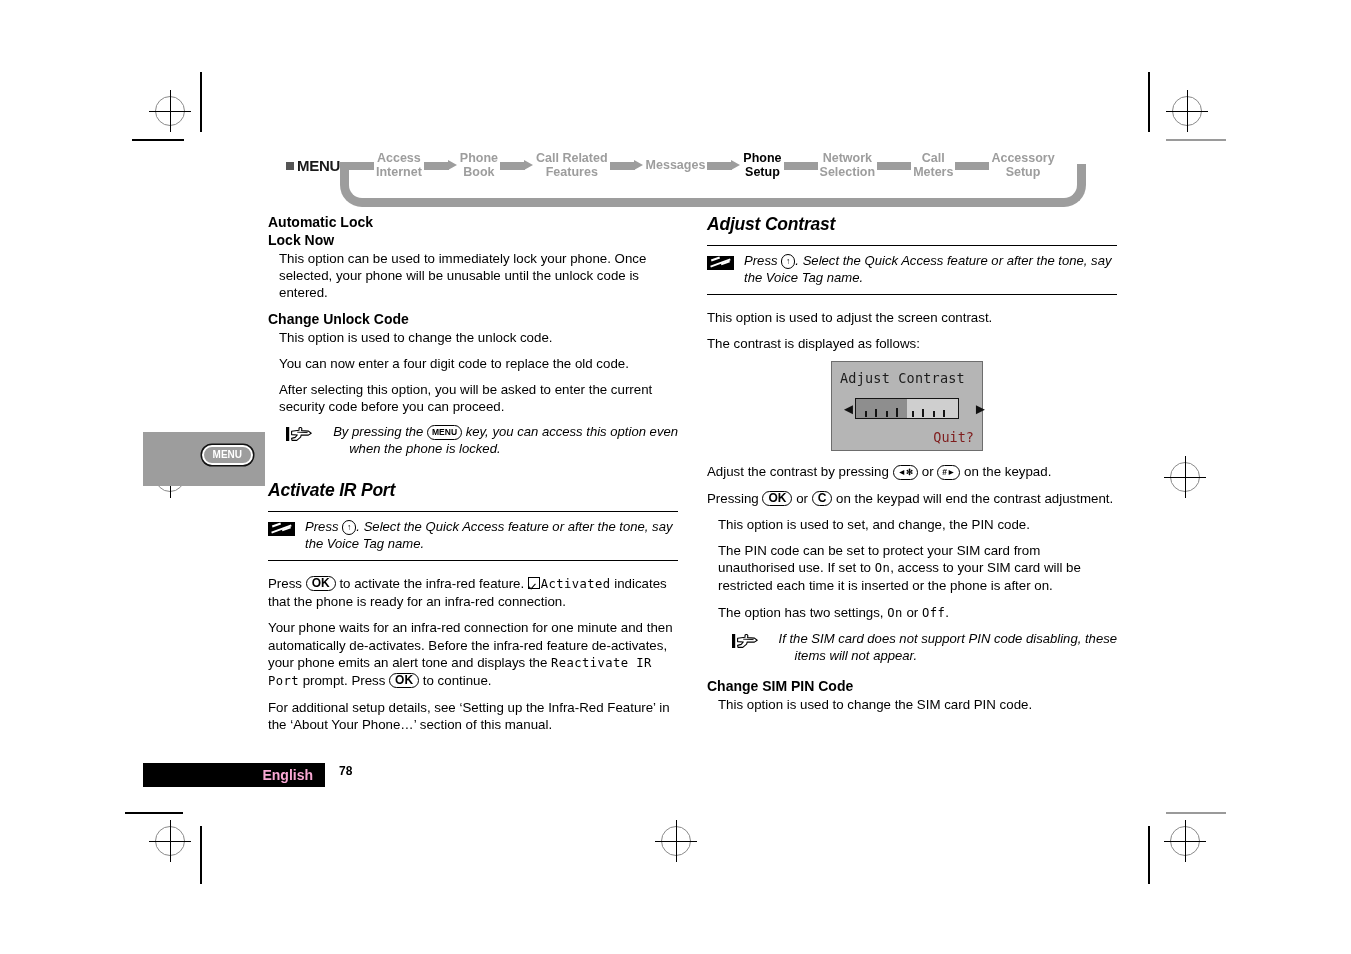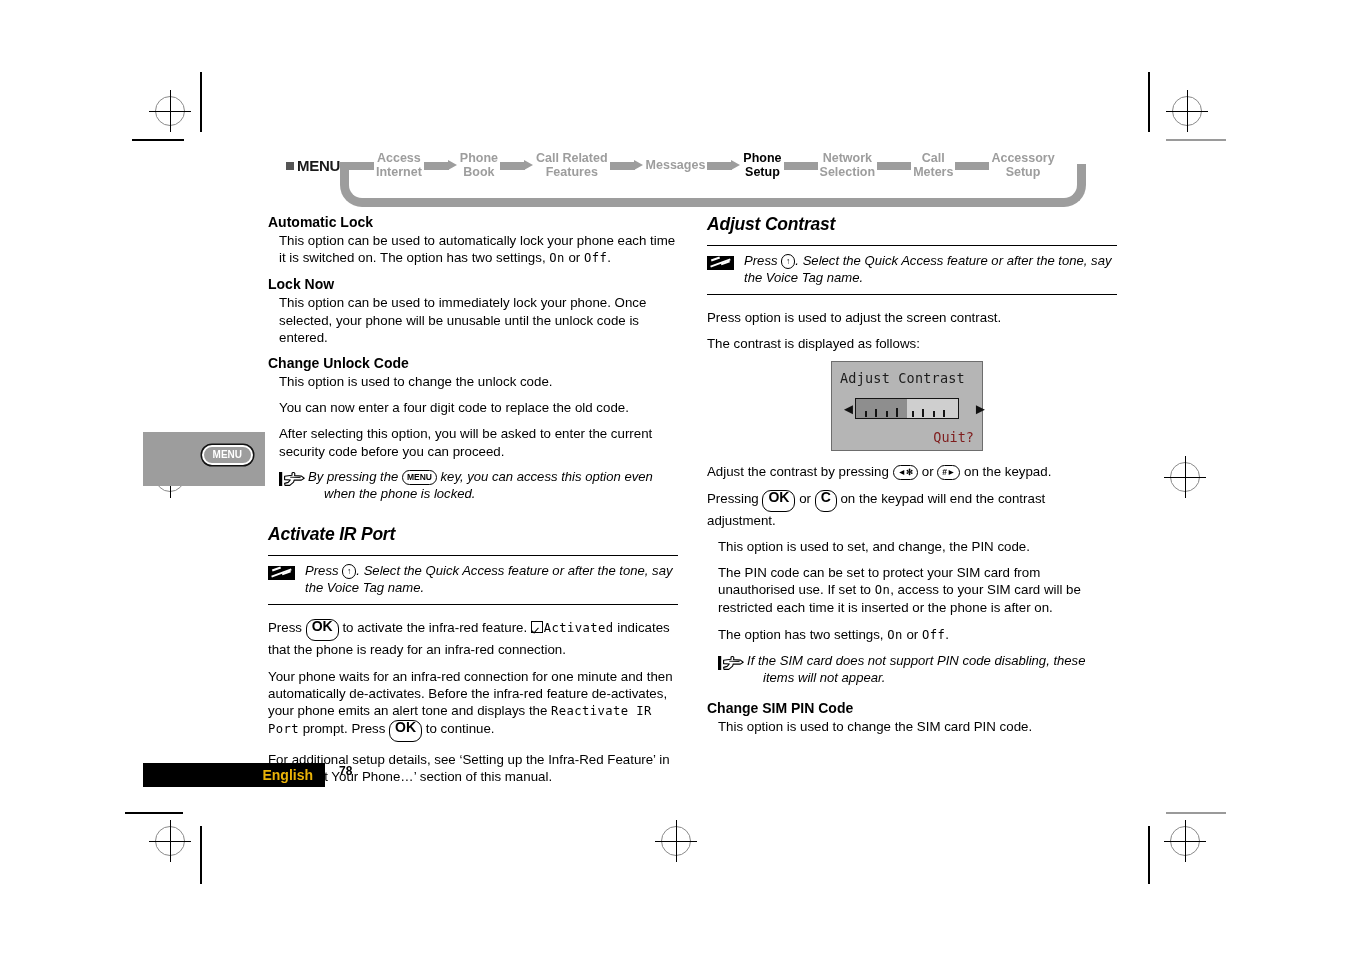--- a/index.html
+++ b/index.html
@@ -117,34 +117,34 @@
     content: ""; position: absolute; left: 4px; top: 2px;
     width: 9px; height: 2.2px; background: #fff; transform: rotate(-20deg);
     box-shadow: 8px 7px 0 0 #fff;
   }
   .voicetext {
     font-size: 13.1px; line-height: 16.5px; font-style: italic;
   }
 
   
   .tip {
-    display: flex; gap: 3px; align-items: flex-start;
+    display: flex; gap: 21px; align-items: flex-start;
     font-size: 13.1px; line-height: 16.8px; font-style: italic;
-    padding-left: 11px; margin: 0 0 9px 0;
+    padding-left: 11px; margin: 0 0 9px 0; justify-content: flex-end;
   }
   .tip .tiptext { padding-left: 0; text-indent: 0; }
   .tip .tiptext .l2 { display: block; padding-left: 16px; }
   .hand-ic { flex: none; width: 26px; height: 17px; margin-top: 2px; }
 
   
   .key {
     display: inline-block;
     border: 1.5px solid #000; border-radius: 9px;
-    font-size: 14px; font-weight: bold;
-    padding: 0px 5px 8px 5px;
+    font-size: 12px; font-weight: bold;
+    padding: 0px 5px 1px 5px;
     line-height: 12px; vertical-align: 1px;
     font-family: "Liberation Sans", sans-serif;
     font-style: normal;
     white-space: nowrap;
   }
   .key.sm { font-size: 8.5px; padding: 0 4px 1px 4px; }
 
   
   .chk {
     display: inline-block; width: 10px; height: 10px;
@@ -203,21 +203,21 @@
     padding: 2px 9px 3px 9px;
     font-size: 10px; font-weight: bold; color: #fff;
     box-shadow: 0 0 0 1.5px #111;
     background: #9d9d9d;
   }
 
   
   .footer-bar {
     position: absolute; left: 143px; top: 763px;
     width: 182px; height: 24px; background: #000;
-    color: #eab308; font-weight: bold; font-size: 14px;
+    color: #f9a8d4; font-weight: bold; font-size: 14px;
     display: flex; align-items: center; justify-content: flex-end;
     padding-right: 12px; box-sizing: border-box;
   }
   .pagenum {
     position: absolute; left: 339px; top: 764px;
     font-weight: bold; font-size: 12px;
   }
 </style>
 </head>
 <body>
@@ -299,21 +299,20 @@
     </div>
   </div>
 
   <div class="thumbtab">
     <span class="menukey">MENU</span>
   </div>
 
   <div class="col left">
 
     <h3 class="sub">Automatic Lock</h3>
-    <p class="body"><span>This option can be used to automatically lock your phone each time it is switched on. The option has two settings, </span><span class="mono">On</span><span> or </span><span class="mono">Off</span><span>.</span></p>
 
     <h3 class="sub">Lock Now</h3>
     <p class="body">This option can be used to immediately lock your phone. Once selected, your phone will be unusable until the unlock code is entered.</p>
 
     <h3 class="sub">Change Unlock Code</h3>
     <p class="body">This option is used to change the unlock code.</p>
     <p class="body">You can now enter a four digit code to replace the old code.</p>
     <p class="body">After selecting this option, you will be asked to enter the current security code before you can proceed.</p>
 
     <div class="tip">
@@ -343,21 +342,21 @@
 
   <div class="col right">
 
     <h2 class="sec">Adjust Contrast</h2>
 
     <div class="voicebox">
       <span class="voice-ic"></span>
       <span class="voicetext"><span>Press </span><span class="key sm">↑</span><span>. Select the Quick Access feature or after the tone, say the Voice Tag name.</span></span>
     </div>
 
-    <p class="body flush">Press option is used to adjust the screen contrast.</p>
+    <p class="body flush">This option is used to adjust the screen contrast.</p>
     <p class="body flush">The contrast is displayed as follows:</p>
 
     <div class="phonescreen">
       <div class="ps-title">Adjust Contrast</div>
       <div class="ps-barrow">
         <span class="ps-arrowL">◄</span>
         <span class="ps-arrowR">►</span>
         <div class="ps-bar">
           <div class="fill" style="width: 50%;"></div>
           <div class="ps-ticks">

